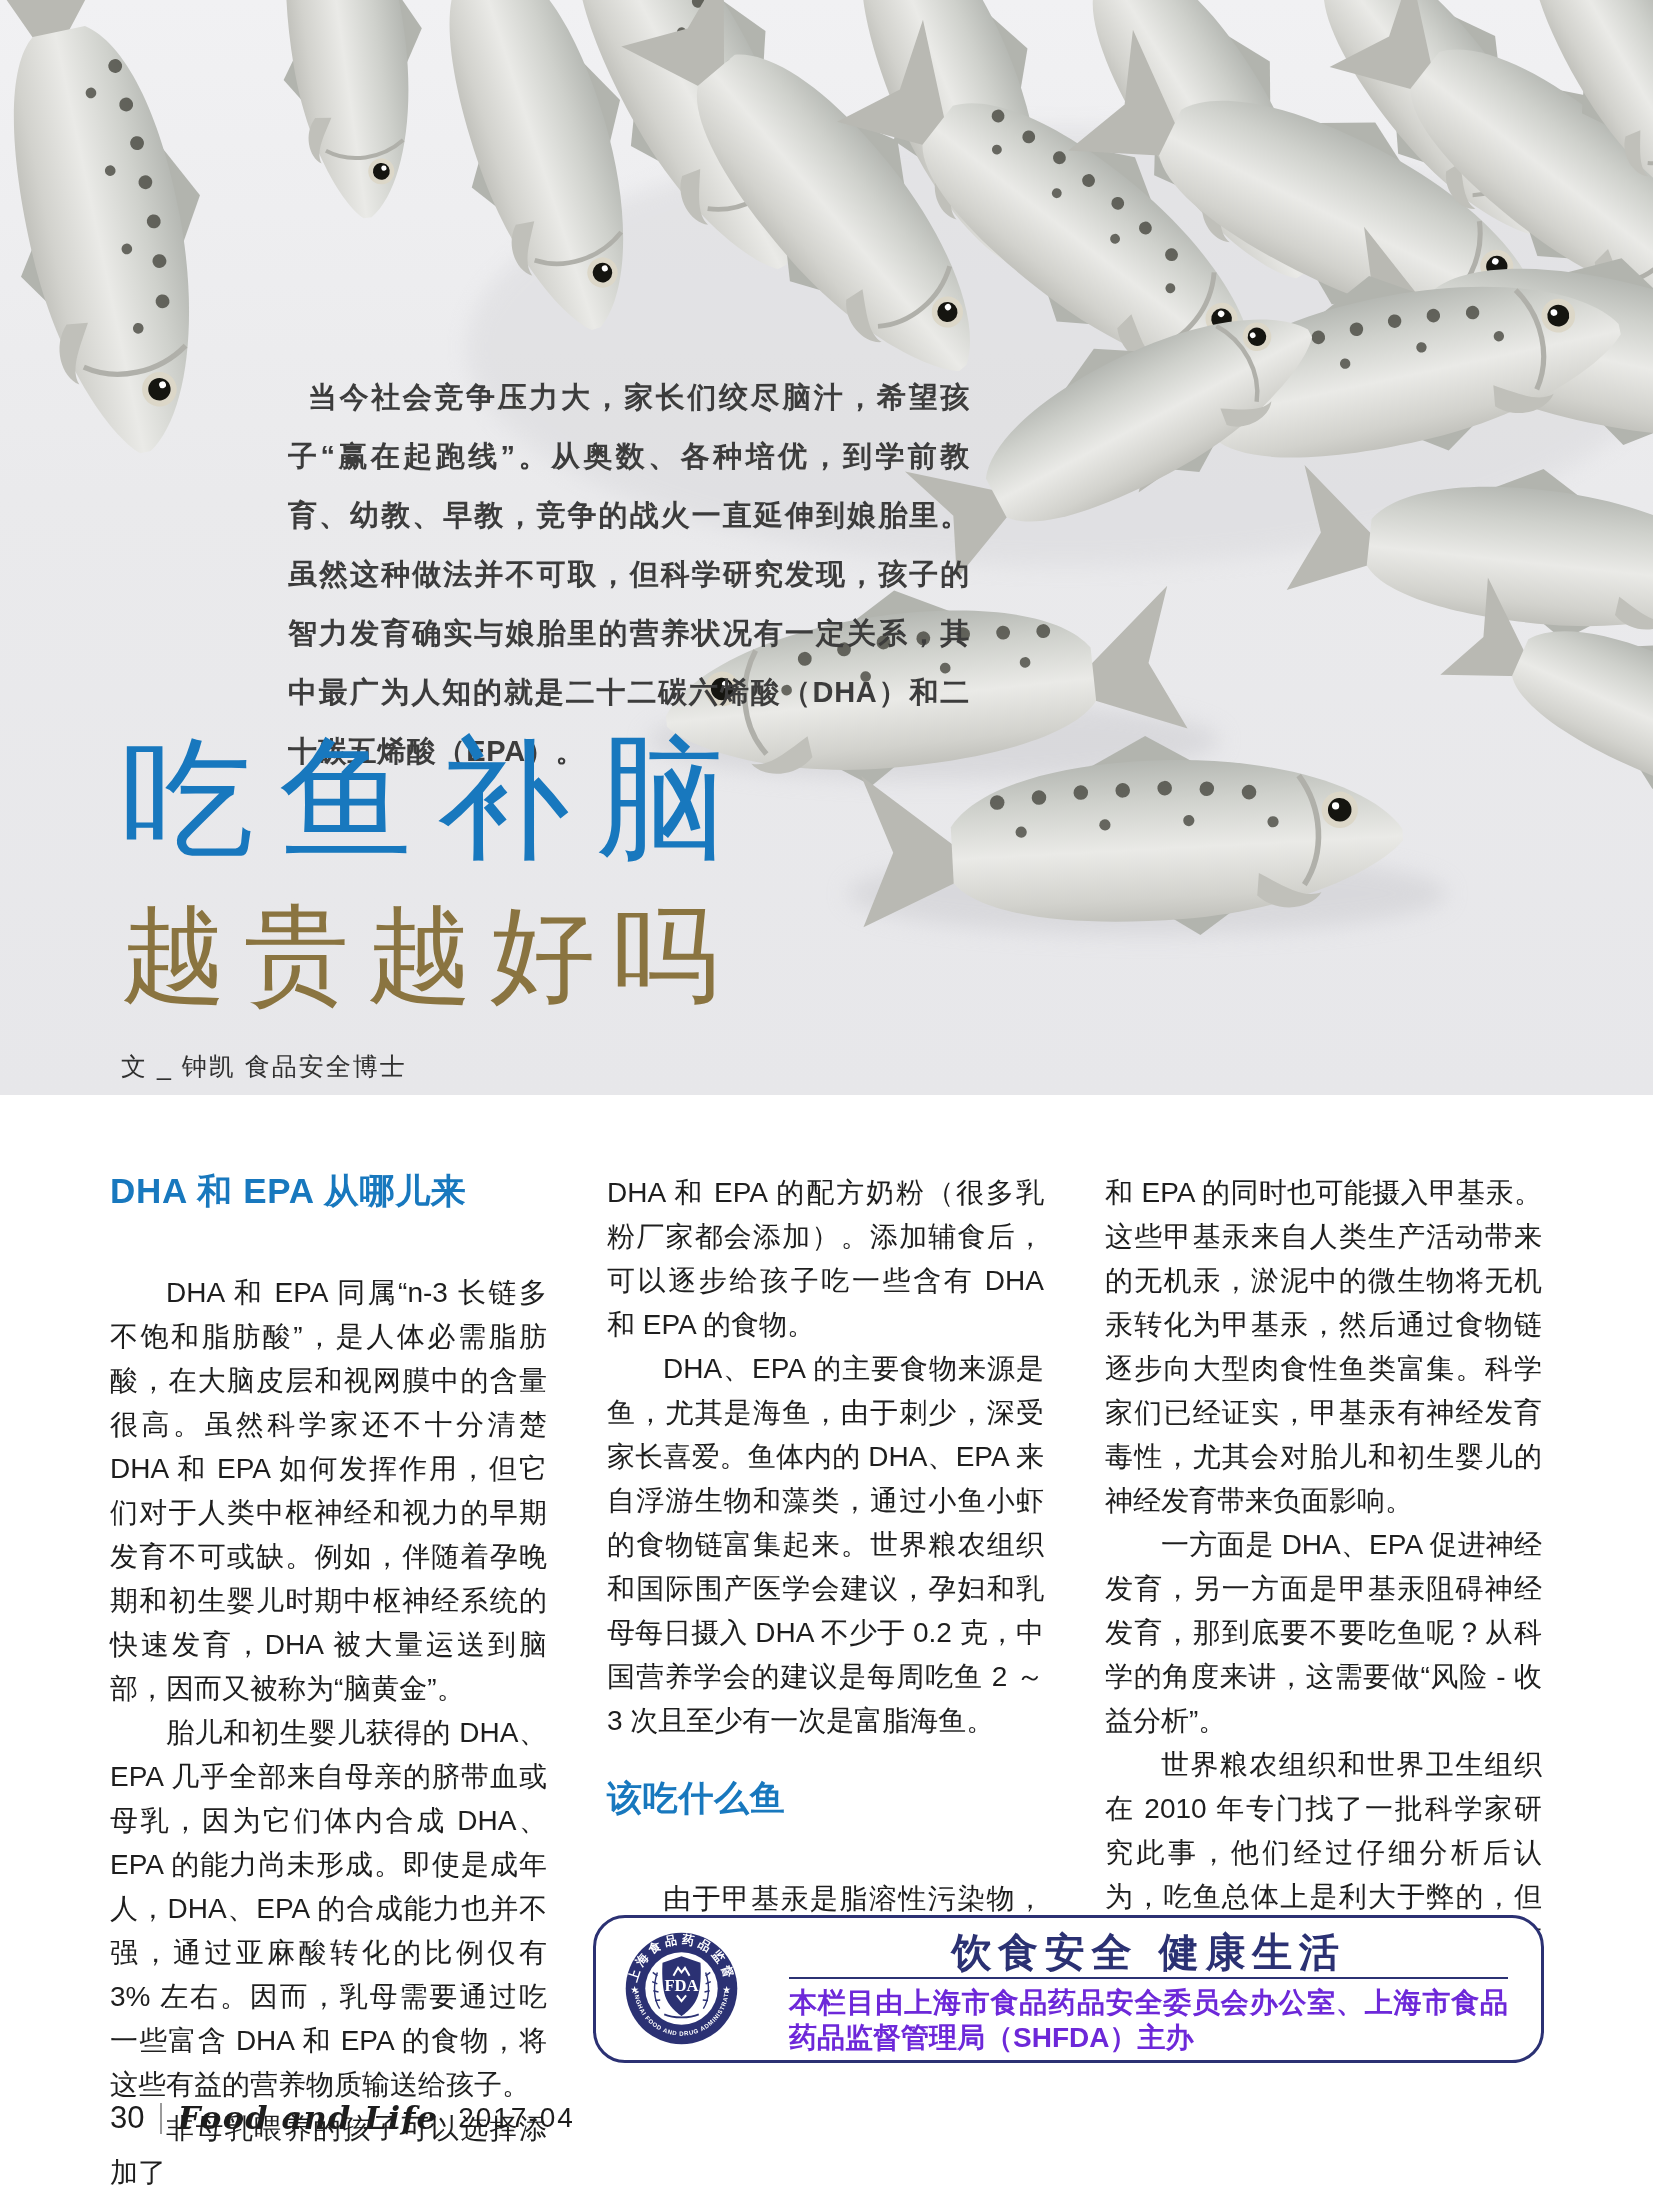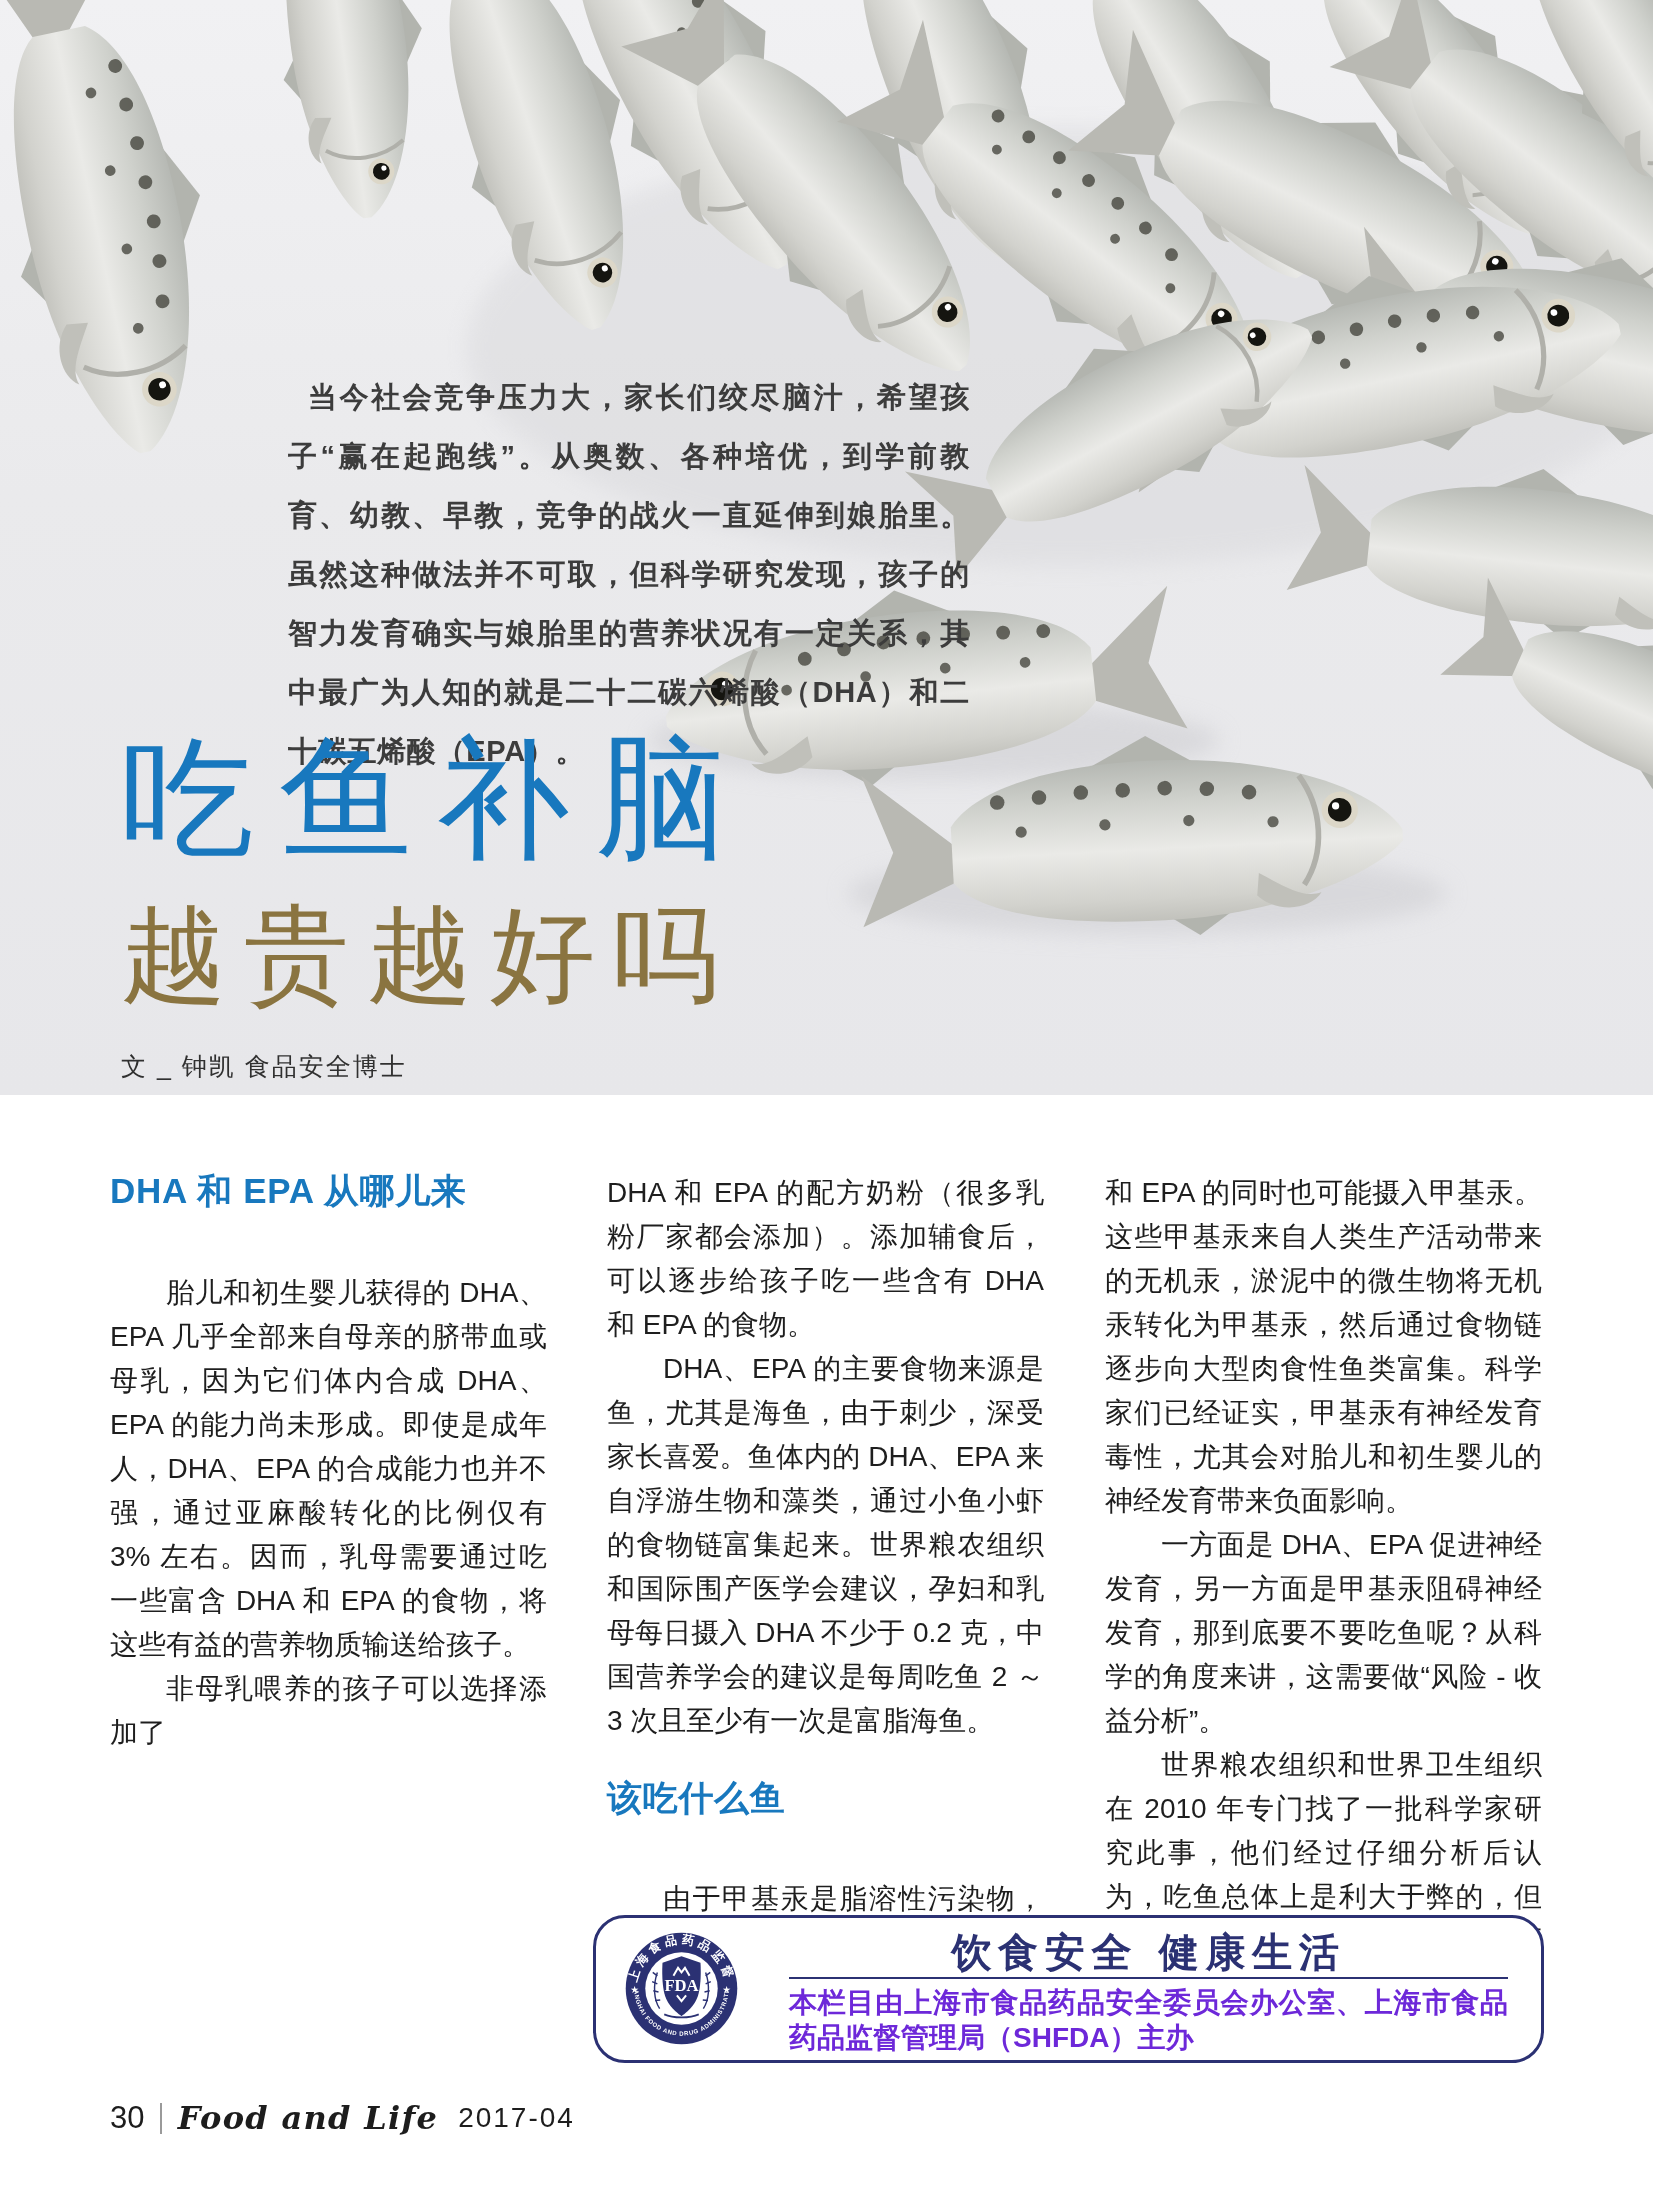--- a/index.html
+++ b/index.html
@@ -151,20 +151,21 @@
 
     <div class="titleblock">
       <div class="t1">吃鱼补脑</div>
       <div class="t2">越贵越好吗</div>
       <div class="byline">文 _ 钟凯 食品安全博士</div>
     </div>
   </div>
 
   <div class="col col1">
     <h2 class="colhead">DHA 和 EPA 从哪儿来</h2>
+    <p class="ind">DHA 和 EPA 同属“n-3 长链多不饱和脂肪酸”，是人体必需脂肪酸，在大脑皮层和视网膜中的含量很高。虽然科学家还不十分清楚 DHA 和 EPA 如何发挥作用，但它们对于人类中枢神经和视力的早期发育不可或缺。例如，伴随着孕晚期和初生婴儿时期中枢神经系统的快速发育，DHA 被大量运送到脑部，因而又被称为“脑黄金”。</p>
     <p class="ind">胎儿和初生婴儿获得的 DHA、EPA 几乎全部来自母亲的脐带血或母乳，因为它们体内合成 DHA、EPA 的能力尚未形成。即使是成年人，DHA、EPA 的合成能力也并不强，通过亚麻酸转化的比例仅有 3% 左右。因而，乳母需要通过吃一些富含 DHA 和 EPA 的食物，将这些有益的营养物质输送给孩子。</p>
     <p class="ind">非母乳喂养的孩子可以选择添加了</p>
   </div>
 
   <div class="col col2">
     <p>DHA 和 EPA 的配方奶粉（很多乳粉厂家都会添加）。添加辅食后，可以逐步给孩子吃一些含有 DHA 和 EPA 的食物。</p>
     <p class="ind">DHA、EPA 的主要食物来源是鱼，尤其是海鱼，由于刺少，深受家长喜爱。鱼体内的 DHA、EPA 来自浮游生物和藻类，通过小鱼小虾的食物链富集起来。世界粮农组织和国际围产医学会建议，孕妇和乳母每日摄入 DHA 不少于 0.2 克，中国营养学会的建议是每周吃鱼 2 ～ 3 次且至少有一次是富脂海鱼。</p>
     <h2 class="colhead mid">该吃什么鱼</h2>
     <p class="ind">由于甲基汞是脂溶性污染物，常和 DHA、EPA 相伴，因此吃鱼获得 DHA</p>
   </div>

